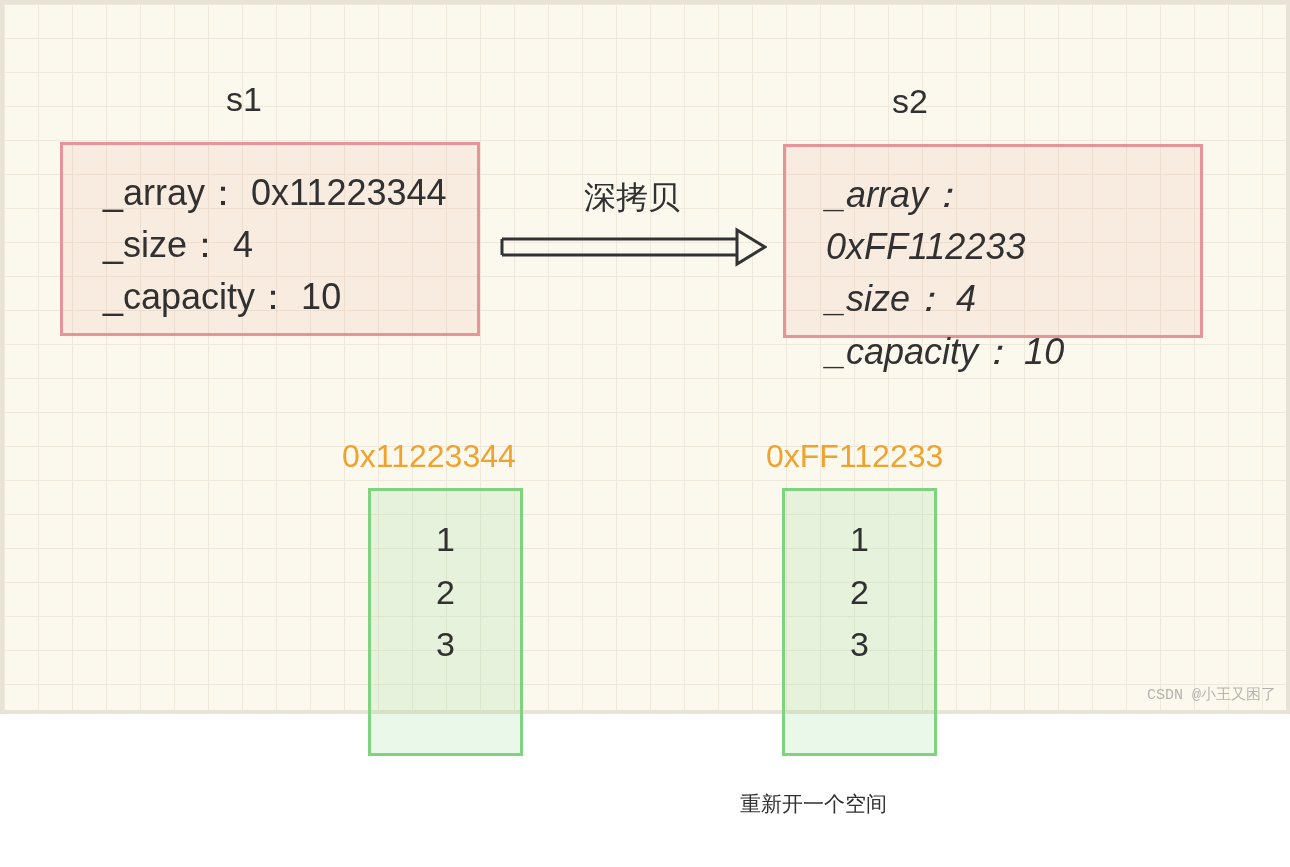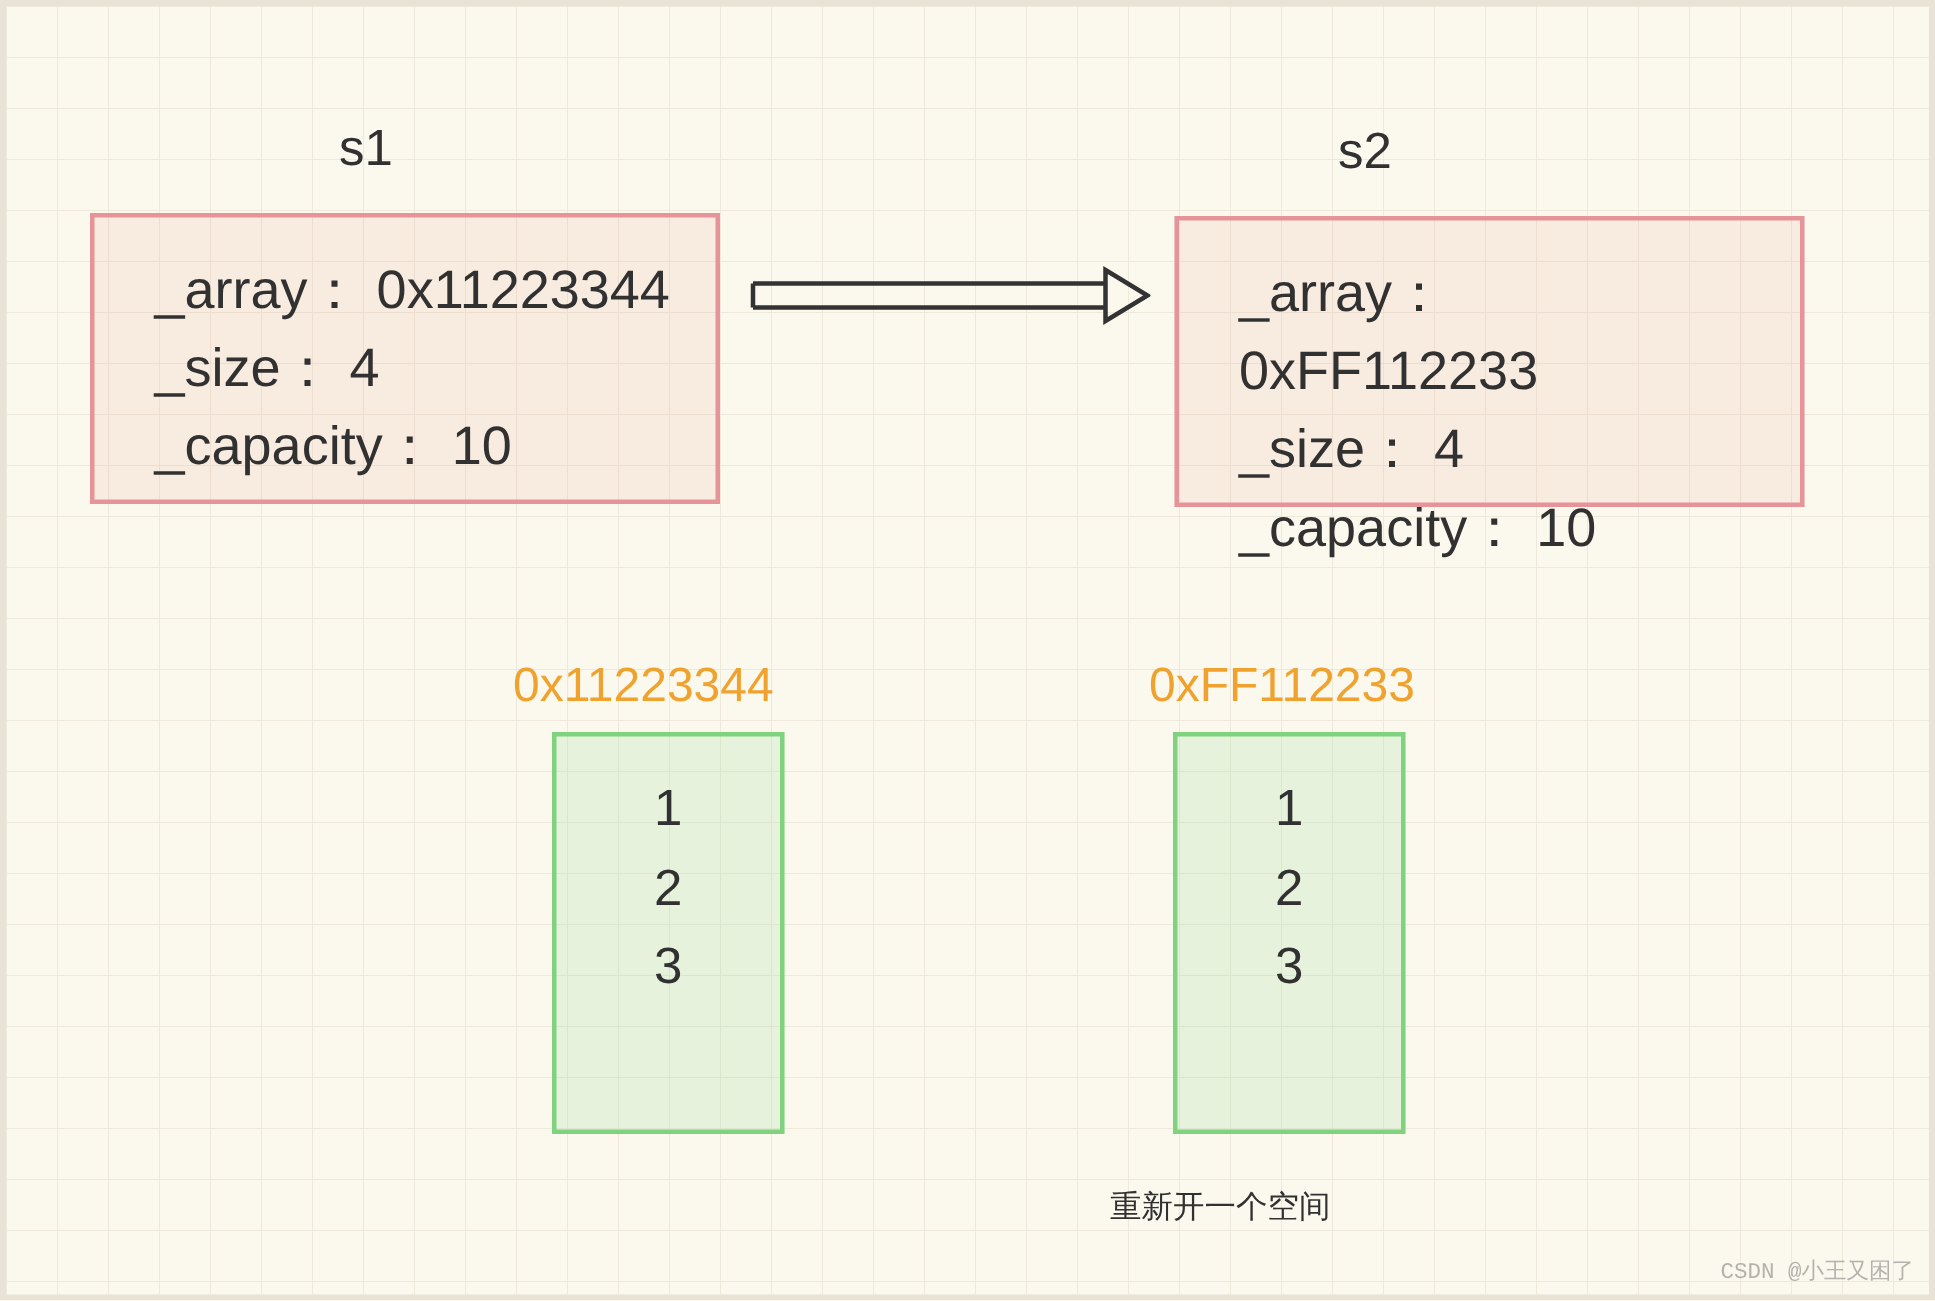--- a/index.html
+++ b/index.html
@@ -6,21 +6,21 @@
     margin: 0;
     padding: 0;
     width: 1290px;
     height: 867px;
     overflow: hidden;
     font-family: "Comic Sans MS", "Segoe Script", "Marker Felt", cursive, sans-serif;
   }
   .canvas {
     position: relative;
     width: 1290px;
-    height: 867px;
+    height: 714px;
     border: 4px solid #e8e3d6;
     box-sizing: border-box;
     background-color: #fbf8ee;
     background-image:
       linear-gradient(to right, #eee9db 1px, transparent 1px),
       linear-gradient(to bottom, #eee9db 1px, transparent 1px);
     background-size: 34px 34px;
   }
   .title {
     position: absolute;
@@ -96,29 +96,30 @@
       <span>_size：</span>
       <span>4</span>
     </div>
     <div>
       <span>_capacity：</span>
       <span>10</span>
     </div>
   </div>
 
   <div class="arrow-wrap" style="left:493px; top:172px; width:270px;">
+    <div class="arrow-label">深拷贝</div>
     <svg width="270" height="42">
       <line x1="5" y1="13" x2="240" y2="13" stroke="#333" stroke-width="3"></line>
       <line x1="5" y1="29" x2="240" y2="29" stroke="#333" stroke-width="3"></line>
       <line x1="5" y1="13" x2="5" y2="29" stroke="#333" stroke-width="3"></line>
       <polygon points="240,4 268,21 240,38" fill="none" stroke="#333" stroke-width="3"></polygon>
     </svg>
   </div>
 
-  <div class="obj-box" style="left:779px; top:140px; width:420px; height:194px;">
+  <div class="obj-box" style="left:779px; top:140px; width:420px; height:194px;font-style:italic;">
     <div>
       <span>_array：</span>
       <span>0xFF112233</span>
     </div>
     <div>
       <span>_size：</span>
       <span>4</span>
     </div>
     <div>
       <span>_capacity：</span>

